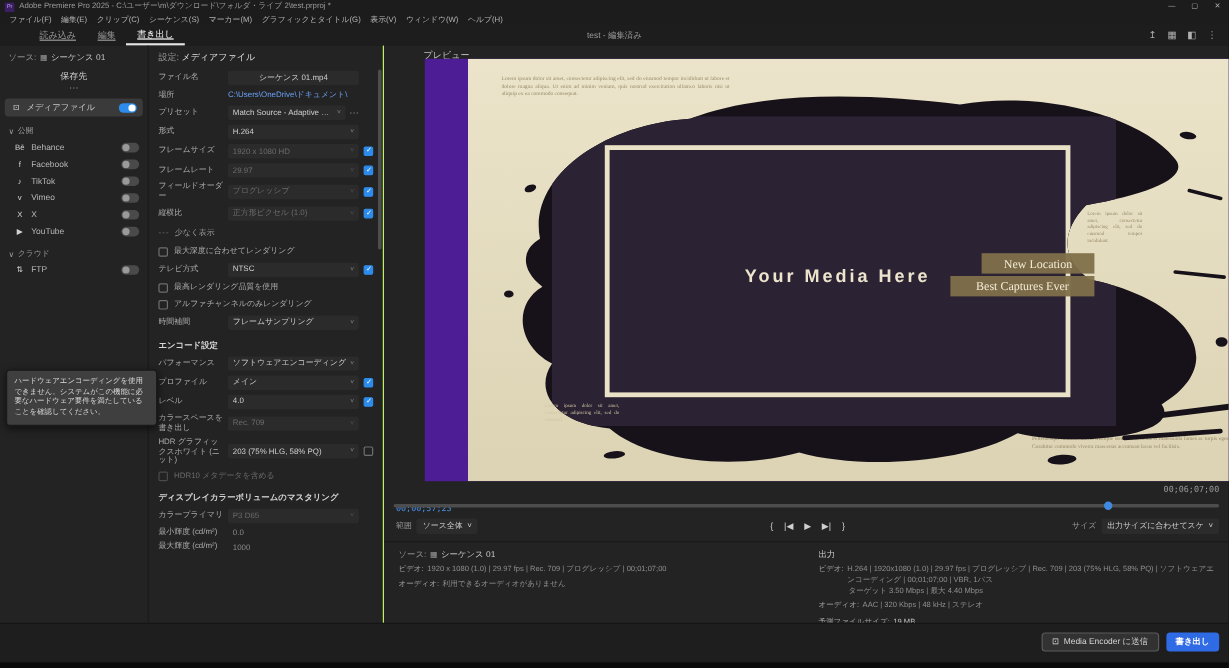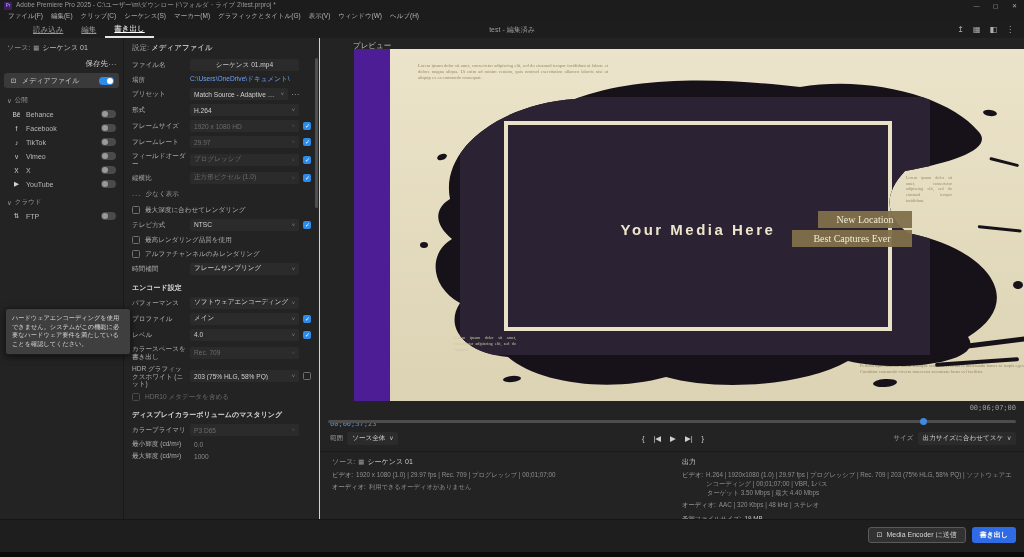--- a/index.html
+++ b/index.html
@@ -22,21 +22,21 @@
   .tab{font-size:7.5px;color:#999;padding:0 9px;height:100%;display:flex;align-items:center;box-sizing:border-box;text-decoration:underline;}
   .tab.active{color:#fff;border-bottom:2px solid #e4e4e4;}
   .doc-title{position:absolute;left:50%;transform:translateX(-50%);color:#9a9a9a;font-size:7px;}
   .tab-icons{margin-left:auto;display:flex;gap:9px;padding-right:10px;color:#b0b0b0;font-size:8px;}
 
   
   .left-panel{position:absolute;top:38px;left:0;width:123px;bottom:37px;background:#232323;border-right:1px solid #191919;}
   .src-row{display:flex;align-items:center;gap:3px;padding:5px 7px 3px;}
   .dim{color:#9a9a9a;}
   .mini-icon{color:#9a9a9a;font-size:6.5px;}
-  .dest-head{display:flex;align-items:center;justify-content:flex-end;padding:3px 7px;font-size:7.5px;color:#d2d2d2;}
+  .dest-head{display:flex;align-items:center;justify-content:center;padding:3px 7px;font-size:7.5px;color:#d2d2d2;flex-direction:column;}
   .more-dots{color:#9a9a9a;font-size:8px;}
   .mediafile-row{margin:1px 4px;background:#3a3a3a;border-radius:3px;height:15px;display:flex;align-items:center;padding:0 5px;gap:4px;}
   .sect{display:flex;align-items:center;gap:3px;padding:7px 7px 2px;color:#9a9a9a;font-size:6.5px;}
   .pub-item{display:flex;align-items:center;height:14px;padding:0 7px 0 12px;gap:5px;font-size:7px;color:#b8b8b8;}
   .pico{width:9px;text-align:center;font-size:6.5px;color:#d2d2d2;flex:none;}
   .tgl{width:15px;height:8px;border-radius:4px;background:#4a4a4a;position:relative;flex:none;margin-left:auto;}
   .tgl::after{content:'';position:absolute;width:6px;height:6px;border-radius:50%;background:#9a9a9a;top:1px;left:1px;}
   .tgl.on{background:#2d8ceb;}
   .tgl.on::after{left:8px;background:#fff;}
 

